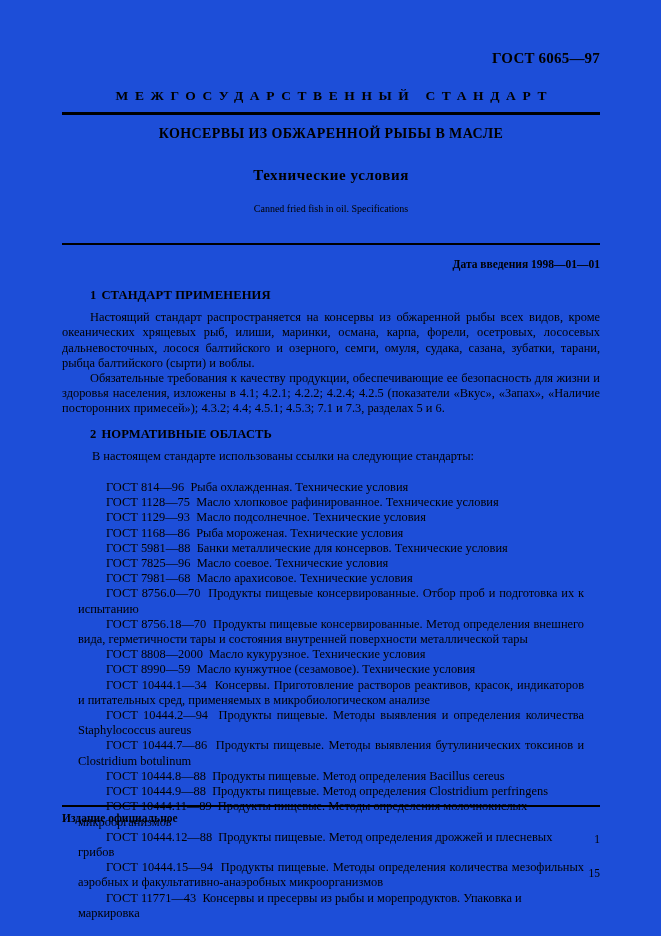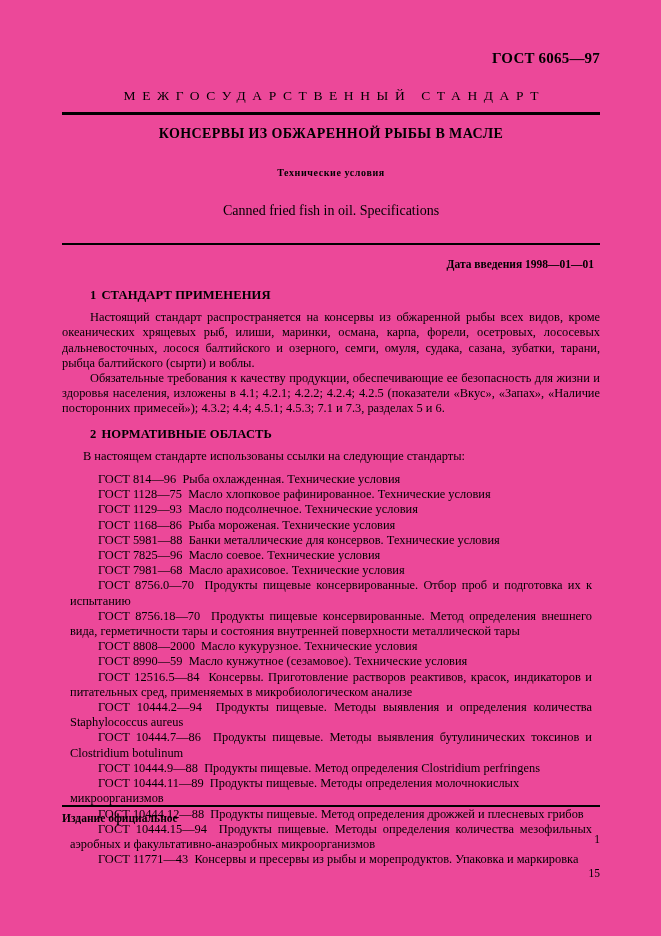--- a/index.html
+++ b/index.html
@@ -4,21 +4,21 @@
 <style>
   html, body {
     margin: 0;
     padding: 0;
     background: #ffffff;
   }
   .page {
     position: relative;
     width: 661px;
     height: 936px;
-    background: #ec4899;
+    background: #1d4ed8;
     font-family: "Liberation Serif", "DejaVu Serif", serif;
     color: #000000;
     overflow: hidden;
   }
 
   
   .gost-number {
     position: absolute;
     top: 50px;
     right: 61px;
@@ -26,21 +26,21 @@
     font-weight: bold;
     letter-spacing: 0.2px;
   }
   .interstate-line {
     position: absolute;
     top: 88px;
     left: 62px;
     width: 538px;
     text-align: center;
     font-size: 13.5px;
-    font-weight: normal;
+    font-weight: bold;
     letter-spacing: 6.6px;
     text-indent: 6.6px;
   }
   .rule-top {
     position: absolute;
     top: 112px;
     left: 62px;
     width: 538px;
     height: 3px;
     background: #000;
@@ -72,38 +72,38 @@
     font-size: 14px;
     font-weight: bold;
     letter-spacing: 0.4px;
   }
   .doc-subtitle {
     position: absolute;
     top: 167px;
     left: 62px;
     width: 538px;
     text-align: center;
+    font-size: 15px;
+    font-weight: bold;
+    letter-spacing: 0.6px;
+  }
+  .doc-title-en {
+    position: absolute;
+    top: 203px;
+    left: 62px;
+    width: 538px;
+    text-align: center;
     font-size: 10px;
-    font-weight: bold;
-    letter-spacing: 0.6px;
-  }
-  .doc-title-en {
-    position: absolute;
-    top: 203px;
-    left: 62px;
-    width: 538px;
-    text-align: center;
-    font-size: 14px;
     font-weight: normal;
   }
 
   .intro-date {
     position: absolute;
     top: 258px;
-    left: 56px;
+    left: 62px;
     width: 538px;
     text-align: right;
     font-size: 11.5px;
     font-weight: bold;
   }
 
   
   .body {
     position: absolute;
     top: 288px;
@@ -126,26 +126,26 @@
     text-align: justify;
     text-indent: 28px;
     text-justify: inter-word;
   }
   .block-gap {
     height: 10px;
   }
 
   
   .ref-intro {
-    margin: 0 0 0 21px;
+    margin: 0 0 0 30px;
     text-align: left;
   }
   ul.ref-list {
     list-style: none;
-    margin: 8px;
+    margin: 16px;
     padding: 0;
   }
   ul.ref-list li {
     margin: 0;
     padding: 0;
     text-indent: 28px;
     text-align: justify;
   }
   ul.ref-list li.flat {
     text-indent: 28px;
@@ -221,23 +221,24 @@
         <li class="flat"><span class="ref-code">ГОСТ 1128—75</span><span>&nbsp;&nbsp;Масло хлопковое рафинированное. Технические условия</span></li>
         <li class="flat"><span class="ref-code">ГОСТ 1129—93</span><span>&nbsp;&nbsp;Масло подсолнечное. Технические условия</span></li>
         <li class="flat"><span class="ref-code">ГОСТ 1168—86</span><span>&nbsp;&nbsp;Рыба мороженая. Технические условия</span></li>
         <li class="flat"><span class="ref-code">ГОСТ 5981—88</span><span>&nbsp;&nbsp;Банки металлические для консервов. Технические условия</span></li>
         <li class="flat"><span class="ref-code">ГОСТ 7825—96</span><span>&nbsp;&nbsp;Масло соевое. Технические условия</span></li>
         <li class="flat"><span class="ref-code">ГОСТ 7981—68</span><span>&nbsp;&nbsp;Масло арахисовое. Технические условия</span></li>
         <li><span class="ref-code">ГОСТ 8756.0—70</span><span>&nbsp;&nbsp;Продукты пищевые консервированные. Отбор проб и подготовка их к испытанию</span></li>
         <li><span class="ref-code">ГОСТ 8756.18—70</span><span>&nbsp;&nbsp;Продукты пищевые консервированные. Метод определения внешнего вида, герметичности тары и состояния внутренней поверхности металлической тары</span></li>
         <li class="flat"><span class="ref-code">ГОСТ 8808—2000</span><span>&nbsp;&nbsp;Масло кукурузное. Технические условия</span></li>
         <li class="flat"><span class="ref-code">ГОСТ 8990—59</span><span>&nbsp;&nbsp;Масло кунжутное (сезамовое). Технические условия</span></li>
-        <li><span class="ref-code">ГОСТ 12516.5—84</span><span>&nbsp;&nbsp;Консервы. Приготовление растворов реактивов, красок, индикаторов и питательных сред, применяемых в микробиологическом анализе</span></li>
+        <li><span class="ref-code">ГОСТ 10444.1—34</span><span>&nbsp;&nbsp;Консервы. Приготовление растворов реактивов, красок, индикаторов и питательных сред, применяемых в микробиологическом анализе</span></li>
         <li><span class="ref-code">ГОСТ 10444.2—94</span><span>&nbsp;&nbsp;Продукты пищевые. Методы выявления и определения количества Staphylococcus aureus</span></li>
         <li><span class="ref-code">ГОСТ 10444.7—86</span><span>&nbsp;&nbsp;Продукты пищевые. Методы выявления бутулинических токсинов и Clostridium botulinum</span></li>
+        <li class="flat"><span class="ref-code">ГОСТ 10444.8—88</span><span>&nbsp;&nbsp;Продукты пищевые. Метод определения Bacillus cereus</span></li>
         <li class="flat"><span class="ref-code">ГОСТ 10444.9—88</span><span>&nbsp;&nbsp;Продукты пищевые. Метод определения Clostridium perfringens</span></li>
         <li class="flat"><span class="ref-code">ГОСТ 10444.11—89</span><span>&nbsp;&nbsp;Продукты пищевые. Методы определения молочнокислых микроорганизмов</span></li>
         <li class="flat"><span class="ref-code">ГОСТ 10444.12—88</span><span>&nbsp;&nbsp;Продукты пищевые. Метод определения дрожжей и плесневых грибов</span></li>
         <li><span class="ref-code">ГОСТ 10444.15—94</span><span>&nbsp;&nbsp;Продукты пищевые. Методы определения количества мезофильных аэробных и факультативно-анаэробных микроорганизмов</span></li>
         <li class="flat"><span class="ref-code">ГОСТ 11771—43</span><span>&nbsp;&nbsp;Консервы и пресервы из рыбы и морепродуктов. Упаковка и маркировка</span></li>
       </ul>
 
   </div>
 
   <div class="rule-bottom"></div>

